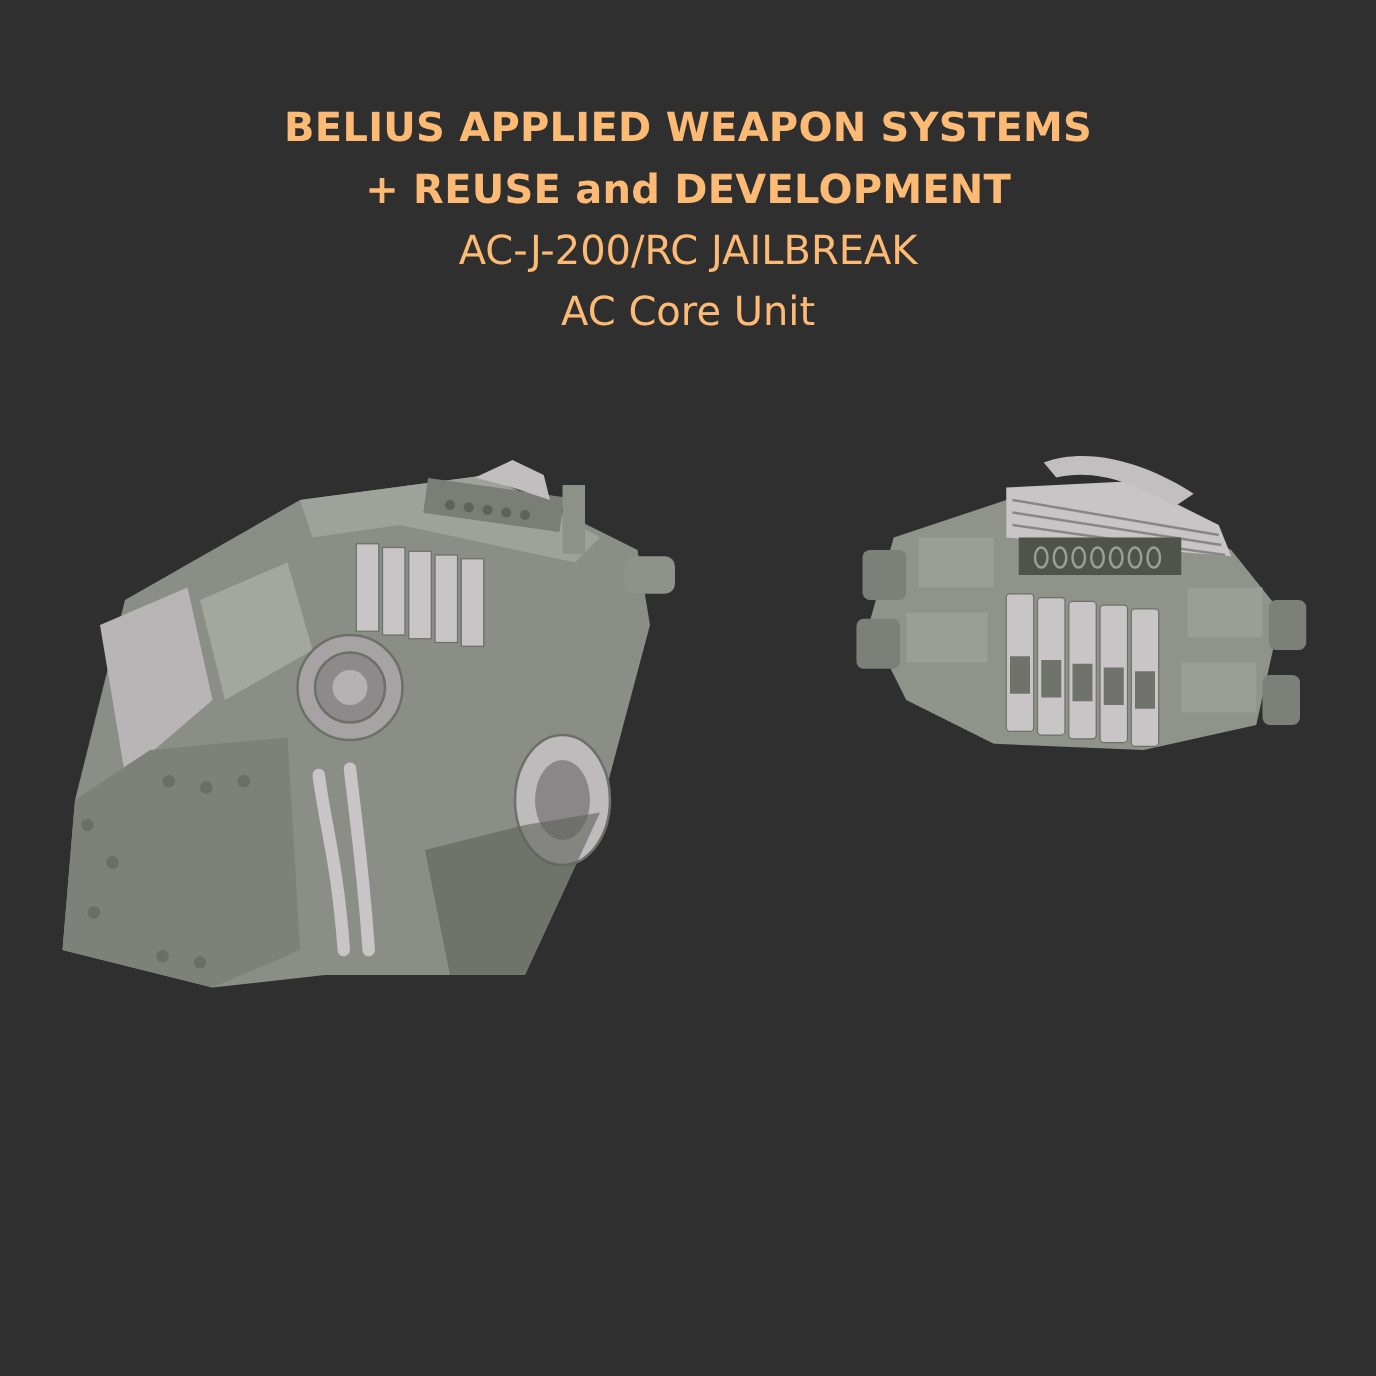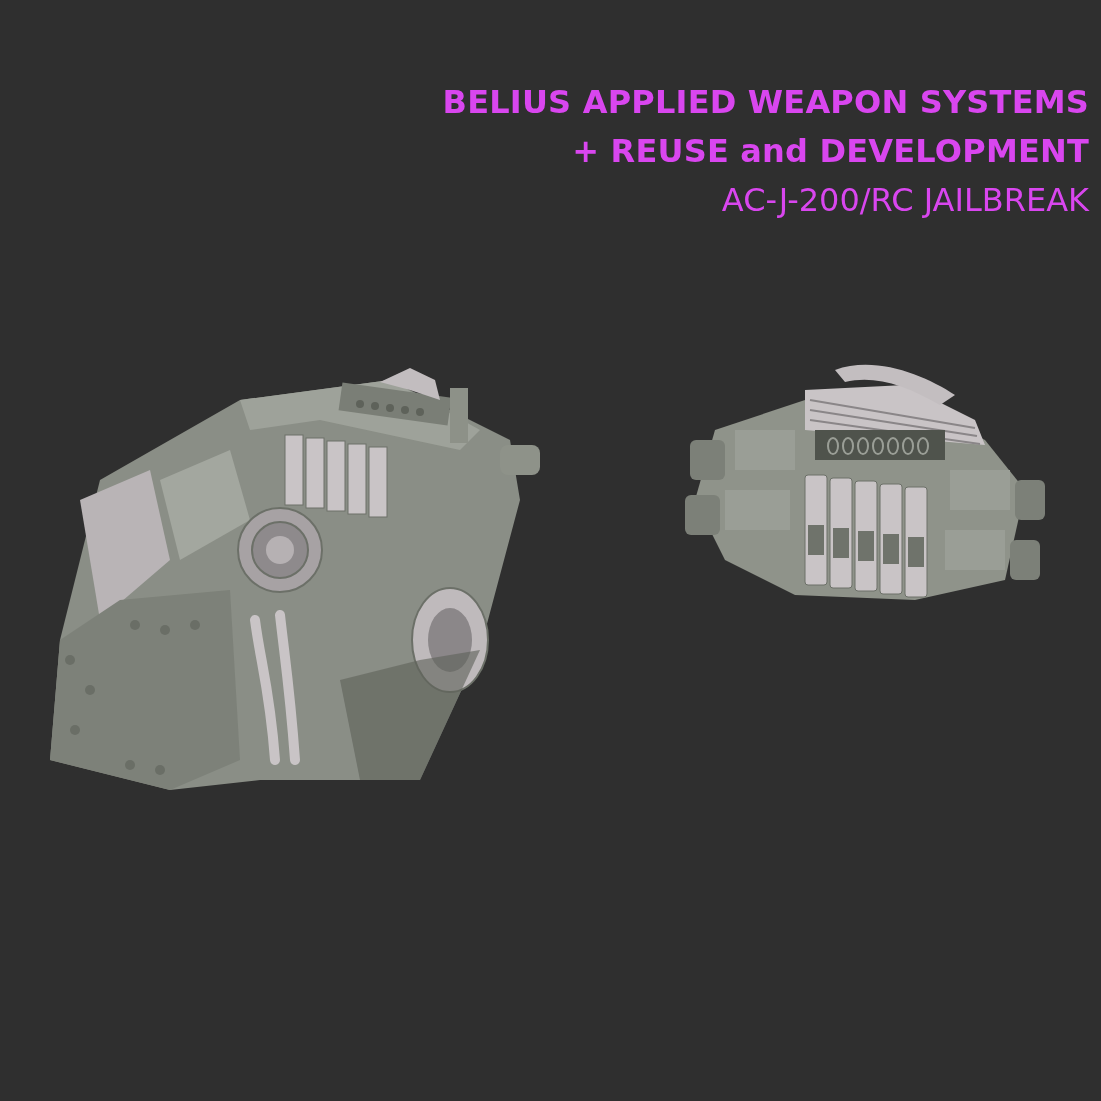--- a/index.html
+++ b/index.html
@@ -1,30 +1,31 @@
 <!DOCTYPE html>
 <html><head>
 <meta charset="utf-8">
 <style>
   html, body { margin:0; padding:0; }
   body { width:1101px; height:1101px; background:#2f2f2f; overflow:hidden; position:relative; font-family:"DejaVu Sans", sans-serif; }
-  .caption { position:absolute; left:0; right:12px; top:78px; text-align:right; color:#d946ef; }
+  .caption { position:absolute; left:0; right:0; top:78px; text-align:center; color:#fdba74; }
   .caption .l1, .caption .l2 { font-weight:bold; font-size:32px; line-height:49px; letter-spacing:0.2px; }
   .caption .l3, .caption .l4 { font-weight:normal; font-size:32px; line-height:49px; }
   .model { position:absolute; }
   #model-a { left:40px; top:360px; width:520px; height:460px; }
   #model-b { left:685px; top:350px; width:370px; height:260px; }
 </style>
 </head>
 <body>
 
 <div class="caption">
   <div class="l1">BELIUS APPLIED WEAPON SYSTEMS</div>
   <div class="l2">+ REUSE and DEVELOPMENT</div>
   <div class="l3">AC-J-200/RC JAILBREAK</div>
+  <div class="l4">AC Core Unit</div>
 </div>
 
 <svg id="model-a" class="model" viewBox="0 0 520 460">
 
   <polygon points="60,120 200,40 350,20 470,80 480,140 440,290 380,420 220,420 130,430 10,400 20,280 40,200" fill="#8a8e86"></polygon>
 
   <polygon points="200,40 350,20 440,70 420,90 280,60 210,70" fill="#9ea29a"></polygon>
   <rect x="300" y="30" width="110" height="28" fill="#7a7e76" transform="rotate(8 355 44)"></rect>
 
   <g fill="#5e625a">

